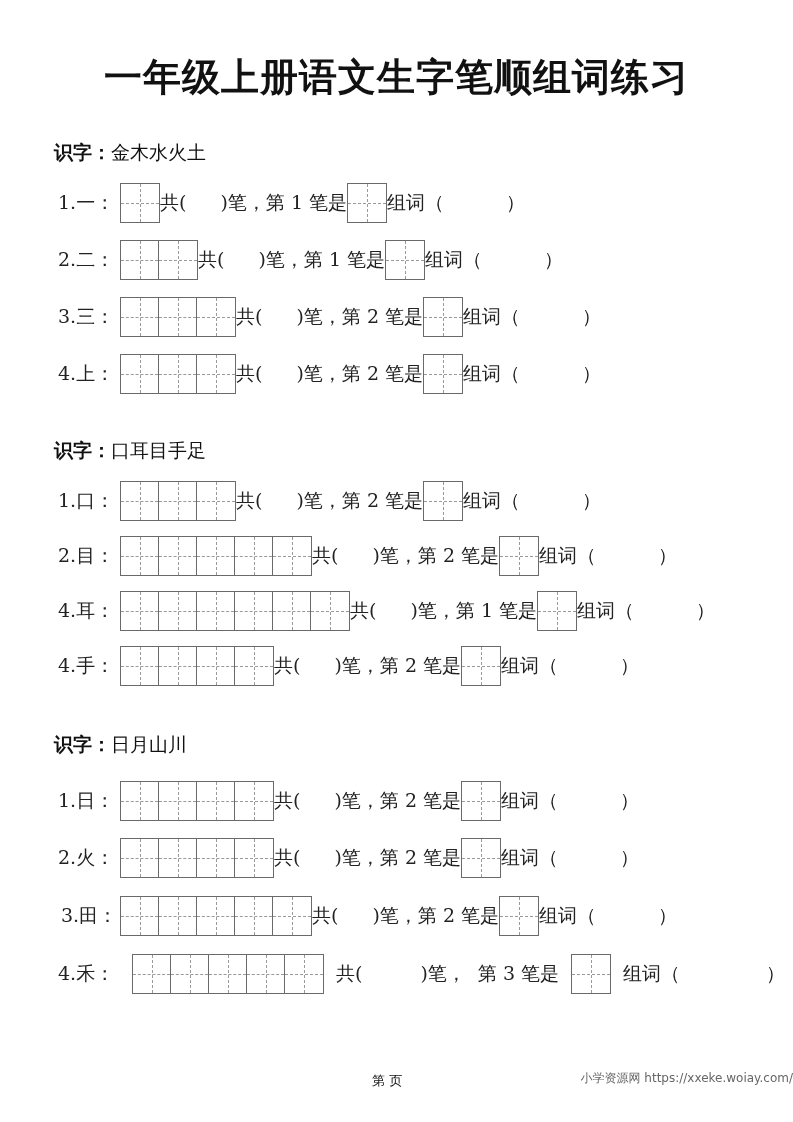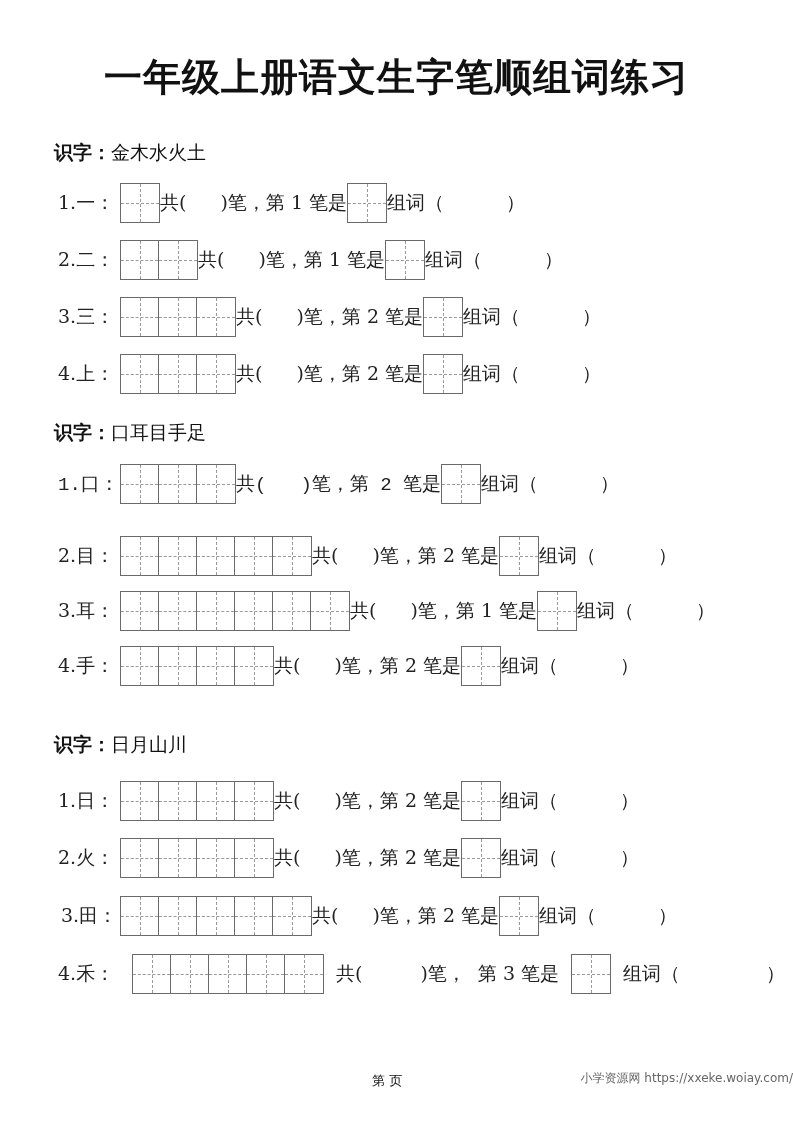--- a/index.html
+++ b/index.html
@@ -121,22 +121,22 @@
       <span class="gap"></span>
       <span class="txt">)笔，</span>
       <span class="txt">第 2 笔是</span>
       <span class="grid">
         <span class="cell"></span>
       </span>
       <span class="txt">组词（</span>
       <span class="wordgap"></span>
       <span class="txt">）</span>
     </div>
-    <div class="section-head" style="top: 420px;"><span class="lbl">识字：</span><span>口耳目手足</span></div>
-    <div class="row" style="top: 464px; font-family: Liberation Mono, monospace;">
+    <div class="section-head" style="top: 438px;"><span class="lbl">识字：</span><span>口耳目手足</span></div>
+    <div class="row" style="top: 481px;">
       <span class="num">1.口：</span>
       <span class="grid">
         <span class="cell"></span>
         <span class="cell"></span>
         <span class="cell"></span>
       </span>
       <span class="txt">共(</span>
       <span class="gap"></span>
       <span class="txt">)笔，</span>
       <span class="txt">第 2 笔是</span>
@@ -161,21 +161,21 @@
       <span class="txt">)笔，</span>
       <span class="txt">第 2 笔是</span>
       <span class="grid">
         <span class="cell"></span>
       </span>
       <span class="txt">组词（</span>
       <span class="wordgap"></span>
       <span class="txt">）</span>
     </div>
     <div class="row" style="top: 591px;">
-      <span class="num">3.耳：</span>
+      <span class="num">4.耳：</span>
       <span class="grid">
         <span class="cell"></span>
         <span class="cell"></span>
         <span class="cell"></span>
         <span class="cell"></span>
         <span class="cell"></span>
         <span class="cell"></span>
       </span>
       <span class="txt">共(</span>
       <span class="gap"></span>

